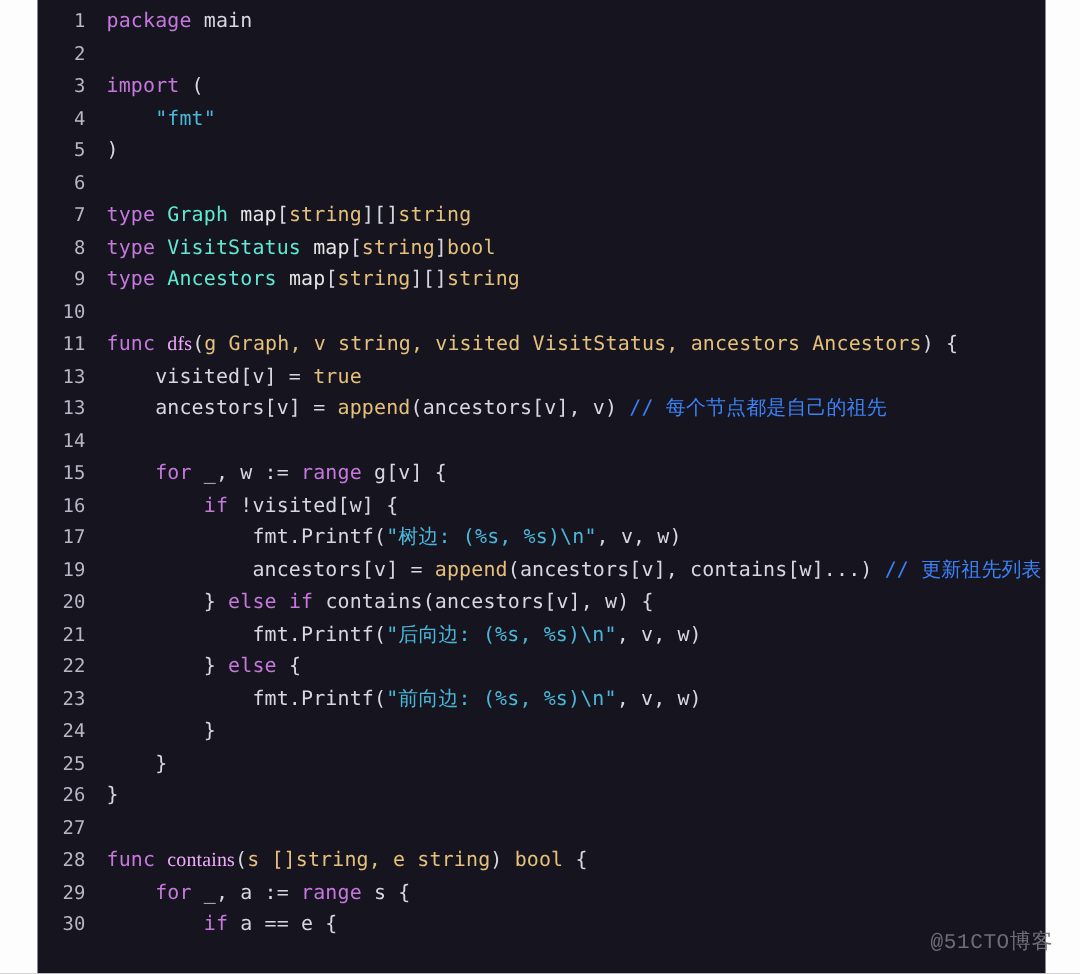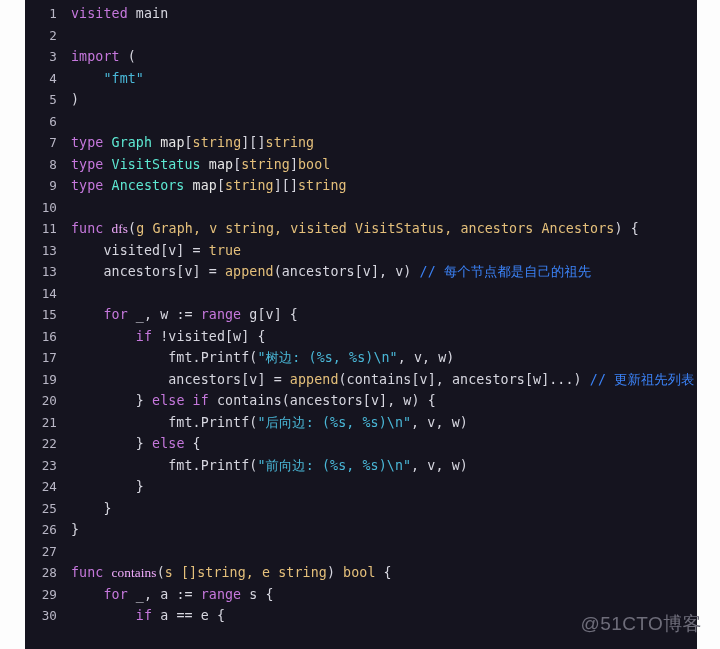--- a/index.html
+++ b/index.html
@@ -60,51 +60,51 @@
   .bi   { color: #e5c07b; }          
   .str  { color: #4ab8d8; }          
   .cmt  { color: #3b82f6; }          
   .pl   { color: #d7d7e0; }          
   .punct{ color: #d7d7e0; }
   #watermark {
     position: absolute;
     right: 18px;
     bottom: 12px;
     color: #6e6d7a;
-    font-size: 19px;
-    font-family: Liberation Sans, sans-serif;
+    font-size: 14px;
+    font-family: Liberation Mono, monospace;
     letter-spacing: 0.4px;
     user-select: none;
   }
 </style>
 </head>
 <body>
 
 <div id="page">
 
   <div id="editor">
     <div id="code-area">
-        <div class="line"><span class="lnum">1</span><span class="code"><span class="kw">visited</span><span class="pl"> </span><span class="pl">main</span></span></div>
+        <div class="line"><span class="lnum">1</span><span class="code"><span class="kw">package</span><span class="pl"> </span><span class="pl">main</span></span></div>
         <div class="line"><span class="lnum">2</span><span class="code"></span></div>
         <div class="line"><span class="lnum">3</span><span class="code"><span class="kw">import</span><span class="punct"> (</span></span></div>
         <div class="line"><span class="lnum">4</span><span class="code"><span class="pl">    </span><span class="str">"fmt"</span></span></div>
         <div class="line"><span class="lnum">5</span><span class="code"><span class="punct">)</span></span></div>
         <div class="line"><span class="lnum">6</span><span class="code"></span></div>
         <div class="line"><span class="lnum">7</span><span class="code"><span class="kw">type</span><span class="typ"> Graph </span><span class="map">map</span><span class="punct">[</span><span class="bi">string</span><span class="punct">][]</span><span class="bi">string</span></span></div>
         <div class="line"><span class="lnum">8</span><span class="code"><span class="kw">type</span><span class="typ"> VisitStatus </span><span class="map">map</span><span class="punct">[</span><span class="bi">string</span><span class="punct">]</span><span class="bi">bool</span></span></div>
         <div class="line"><span class="lnum">9</span><span class="code"><span class="kw">type</span><span class="typ"> Ancestors </span><span class="map">map</span><span class="punct">[</span><span class="bi">string</span><span class="punct">][]</span><span class="bi">string</span></span></div>
         <div class="line"><span class="lnum">10</span><span class="code"></span></div>
         <div class="line"><span class="lnum">11</span><span class="code"><span class="kw">func</span><span class="pl"> </span><span class="fn">dfs</span><span class="punct">(</span><span class="bi">g Graph, v string, visited VisitStatus, ancestors Ancestors</span><span class="punct">) {</span></span></div>
         <div class="line"><span class="lnum">13</span><span class="code"><span class="pl">    visited[v] = </span><span class="bi">true</span></span></div>
         <div class="line"><span class="lnum">13</span><span class="code"><span class="pl">    ancestors[v] = </span><span class="bi">append</span><span class="pl">(ancestors[v], v) </span><span class="cmt">// 每个节点都是自己的祖先</span></span></div>
         <div class="line"><span class="lnum">14</span><span class="code"></span></div>
         <div class="line"><span class="lnum">15</span><span class="code"><span class="pl">    </span><span class="kw">for</span><span class="pl"> _, w := </span><span class="kw">range</span><span class="pl"> g[v] {</span></span></div>
         <div class="line"><span class="lnum">16</span><span class="code"><span class="pl">        </span><span class="kw">if</span><span class="pl"> !visited[w] {</span></span></div>
         <div class="line"><span class="lnum">17</span><span class="code"><span class="pl">            fmt.Printf(</span><span class="str">"树边: (%s, %s)\n"</span><span class="pl">, v, w)</span></span></div>
-        <div class="line"><span class="lnum">19</span><span class="code"><span class="pl">            ancestors[v] = </span><span class="bi">append</span><span class="pl">(contains[v], ancestors[w]...) </span><span class="cmt">// 更新祖先列表</span></span></div>
+        <div class="line"><span class="lnum">19</span><span class="code"><span class="pl">            ancestors[v] = </span><span class="bi">append</span><span class="pl">(ancestors[v], contains[w]...) </span><span class="cmt">// 更新祖先列表</span></span></div>
         <div class="line"><span class="lnum">20</span><span class="code"><span class="pl">        } </span><span class="kw">else</span><span class="pl"> </span><span class="kw">if</span><span class="pl"> contains(ancestors[v], w) {</span></span></div>
         <div class="line"><span class="lnum">21</span><span class="code"><span class="pl">            fmt.Printf(</span><span class="str">"后向边: (%s, %s)\n"</span><span class="pl">, v, w)</span></span></div>
         <div class="line"><span class="lnum">22</span><span class="code"><span class="pl">        } </span><span class="kw">else</span><span class="pl"> {</span></span></div>
         <div class="line"><span class="lnum">23</span><span class="code"><span class="pl">            fmt.Printf(</span><span class="str">"前向边: (%s, %s)\n"</span><span class="pl">, v, w)</span></span></div>
         <div class="line"><span class="lnum">24</span><span class="code"><span class="pl">        }</span></span></div>
         <div class="line"><span class="lnum">25</span><span class="code"><span class="pl">    }</span></span></div>
         <div class="line"><span class="lnum">26</span><span class="code"><span class="pl">}</span></span></div>
         <div class="line"><span class="lnum">27</span><span class="code"></span></div>
         <div class="line"><span class="lnum">28</span><span class="code"><span class="kw">func</span><span class="pl"> </span><span class="fn">contains</span><span class="punct">(</span><span class="bi">s []string, e string</span><span class="punct">) </span><span class="bi">bool</span><span class="punct"> {</span></span></div>
         <div class="line"><span class="lnum">29</span><span class="code"><span class="pl">    </span><span class="kw">for</span><span class="pl"> _, a := </span><span class="kw">range</span><span class="pl"> s {</span></span></div>

